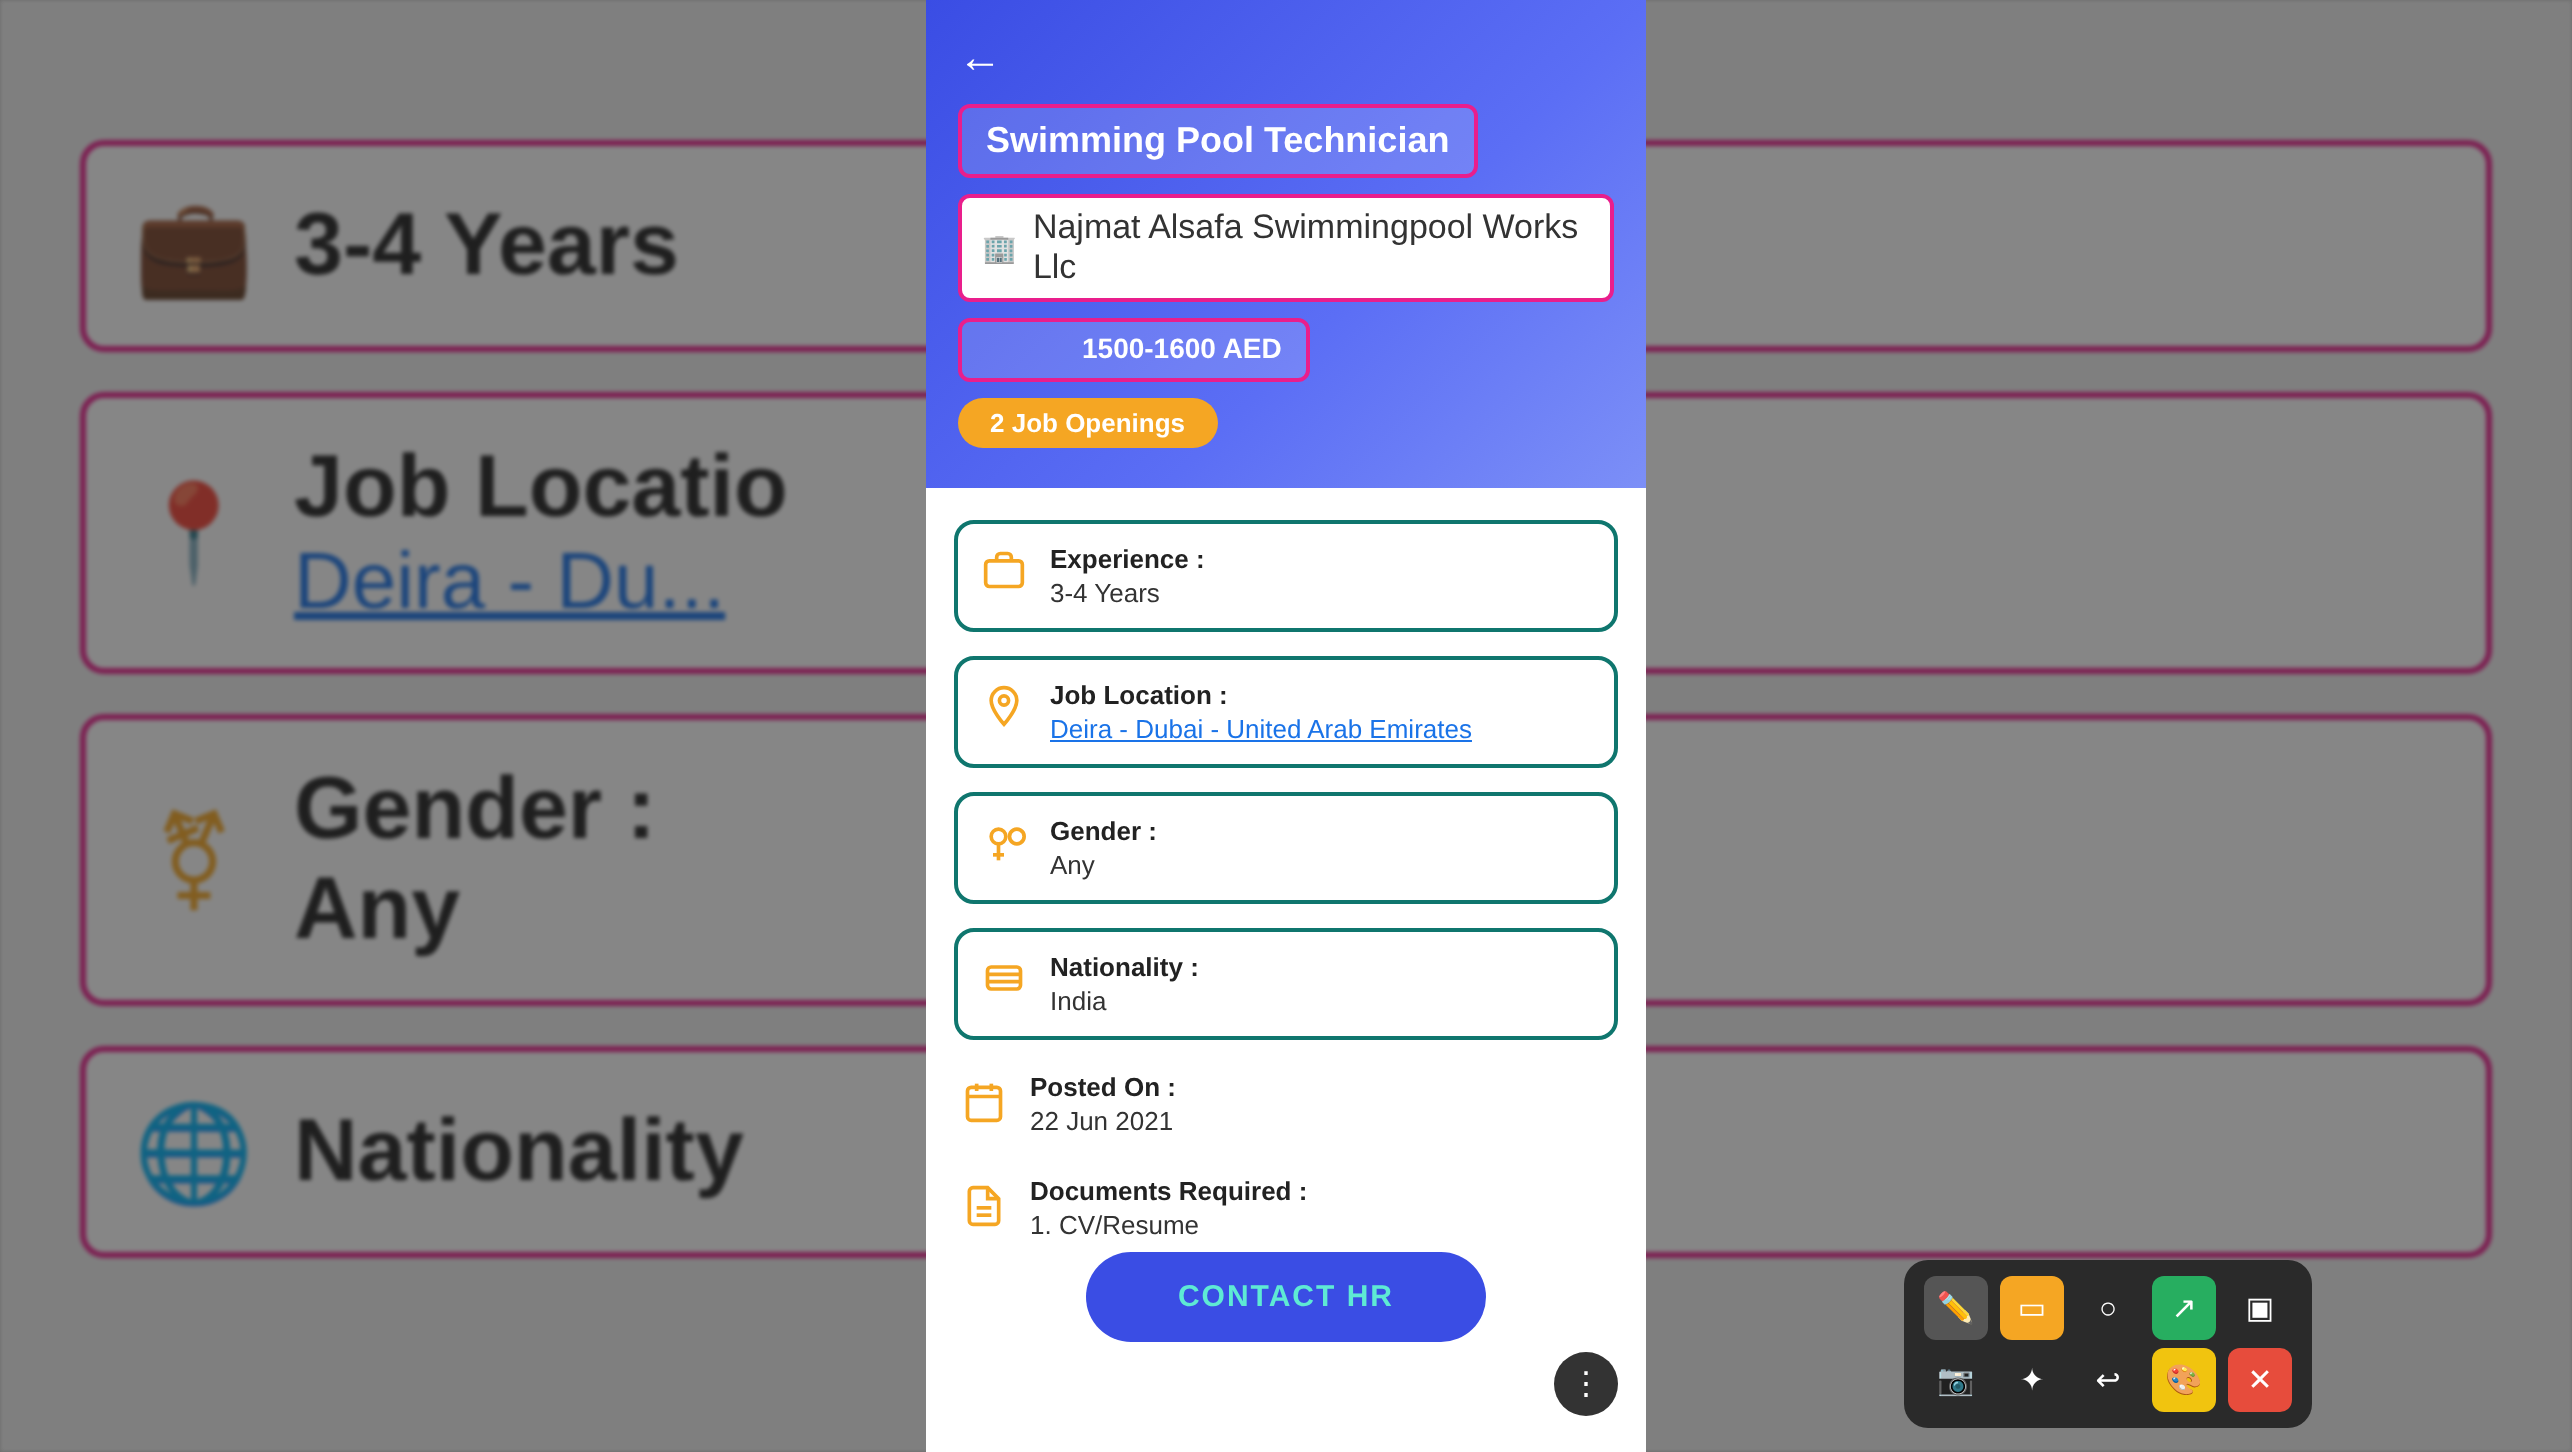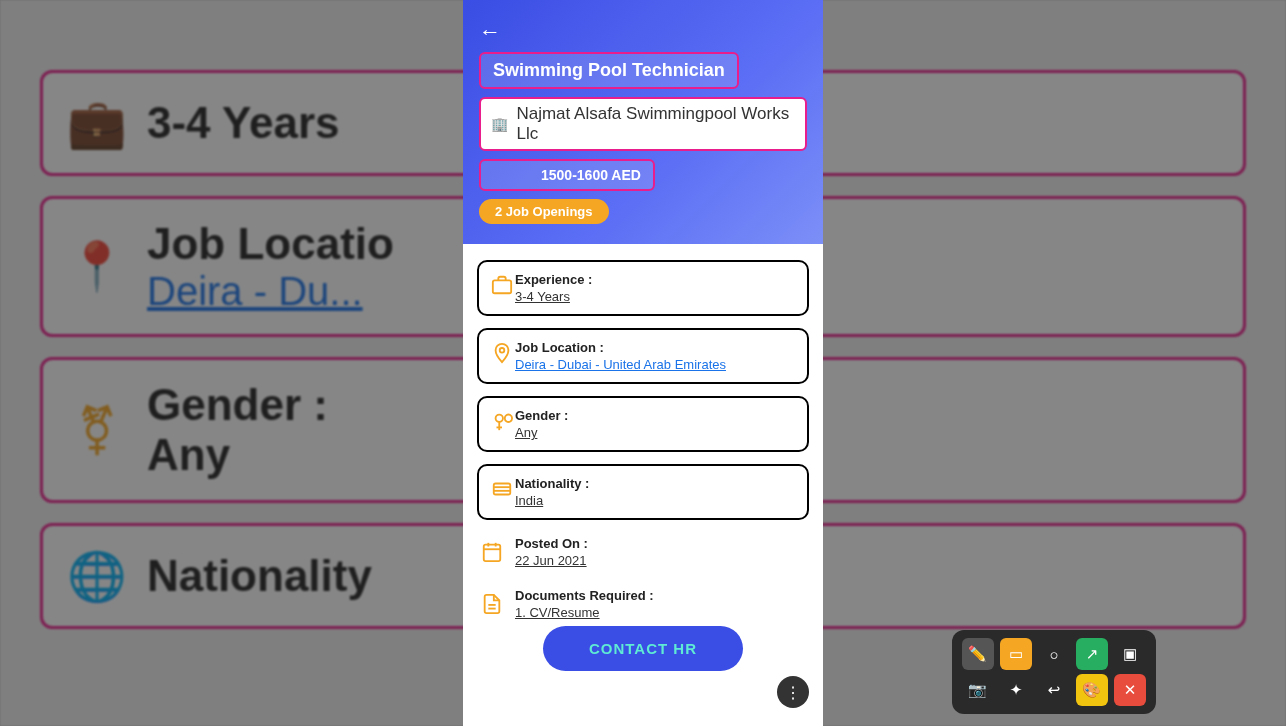--- a/index.html
+++ b/index.html
@@ -165,27 +165,27 @@
       flex: 1;
       overflow-y: auto;
       padding: 16px 14px 80px;
       background: white;
     }
 
     .modal-body::-webkit-scrollbar { width: 4px; }
     .modal-body::-webkit-scrollbar-thumb { background: #ccc; border-radius: 2px; }
 
     .info-card {
-      border: 2px solid #000000;
+      border: 2px solid #0f766e;
       border-radius: 10px;
       padding: 10px 12px;
       margin-bottom: 12px;
       display: flex;
       align-items: flex-start;
-      gap: 0;
+      gap: 10px;
     }
 
     .info-card-icon {
       font-size: 20px;
       color: #f5a623;
       margin-top: 2px;
       min-width: 24px;
     }
 
     .info-card-content {}
@@ -193,21 +193,20 @@
     .info-label {
       font-size: 13px;
       font-weight: 600;
       color: #222;
     }
 
     .info-value {
       font-size: 13px;
       color: #333;
       margin-top: 2px;
-      text-decoration: underline;
     }
 
     .info-value-link {
       font-size: 13px;
       color: #1a73e8;
       text-decoration: underline;
       margin-top: 2px;
       cursor: pointer;
     }
 

